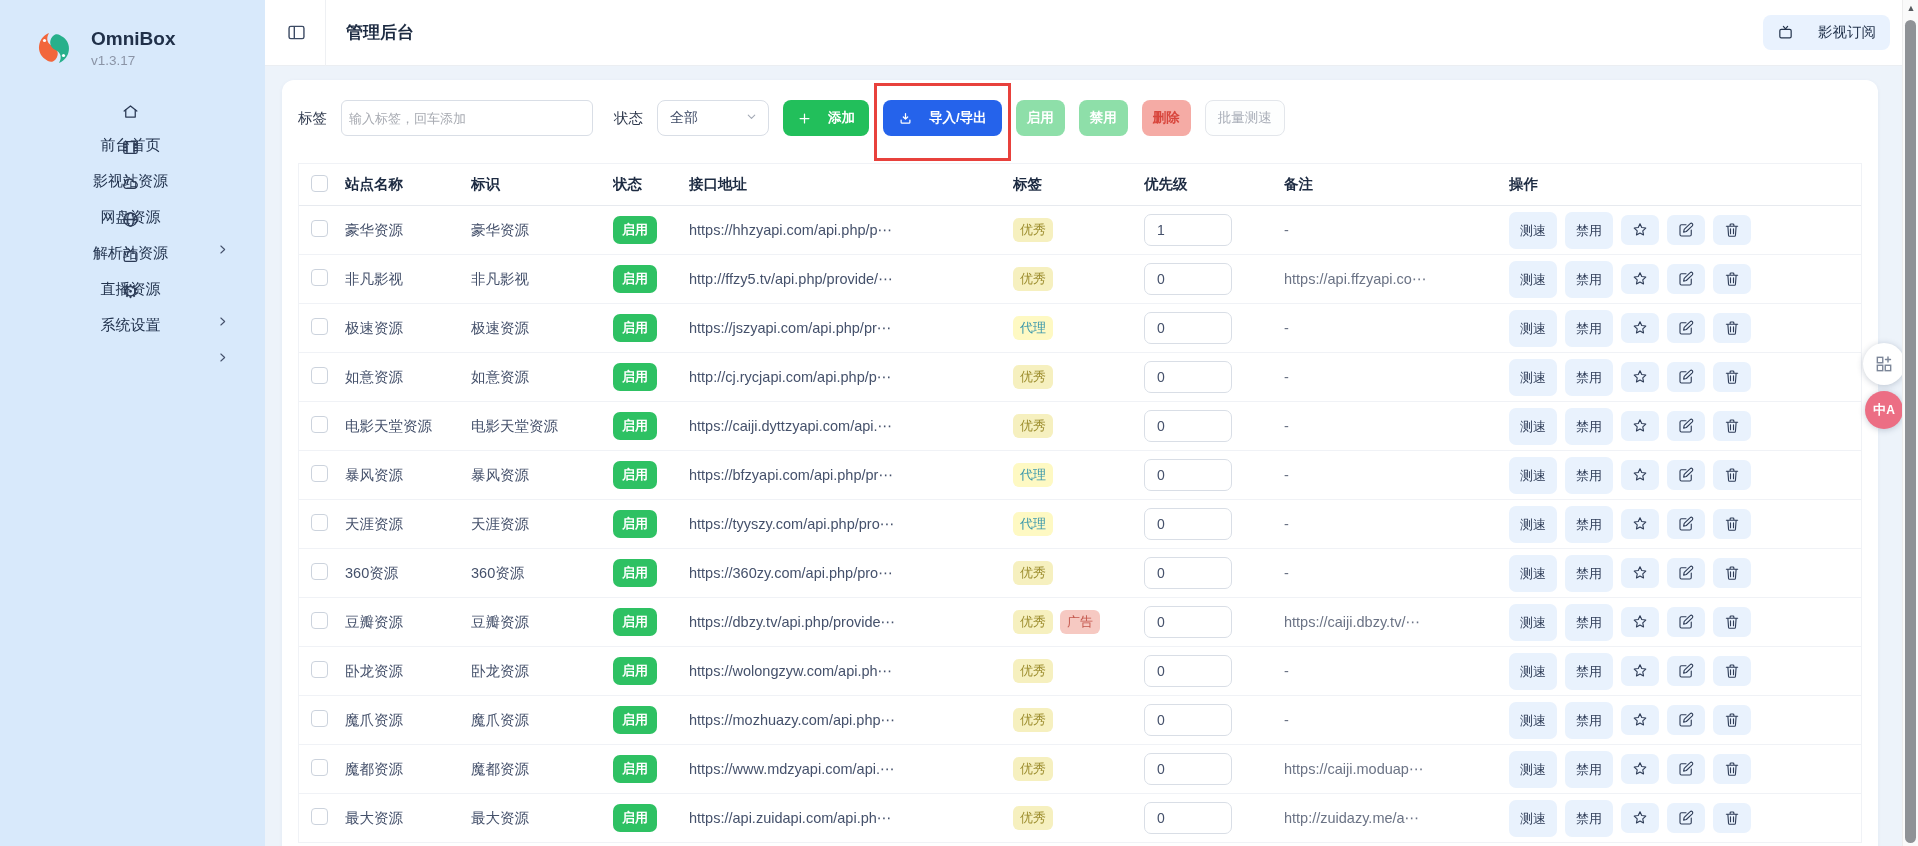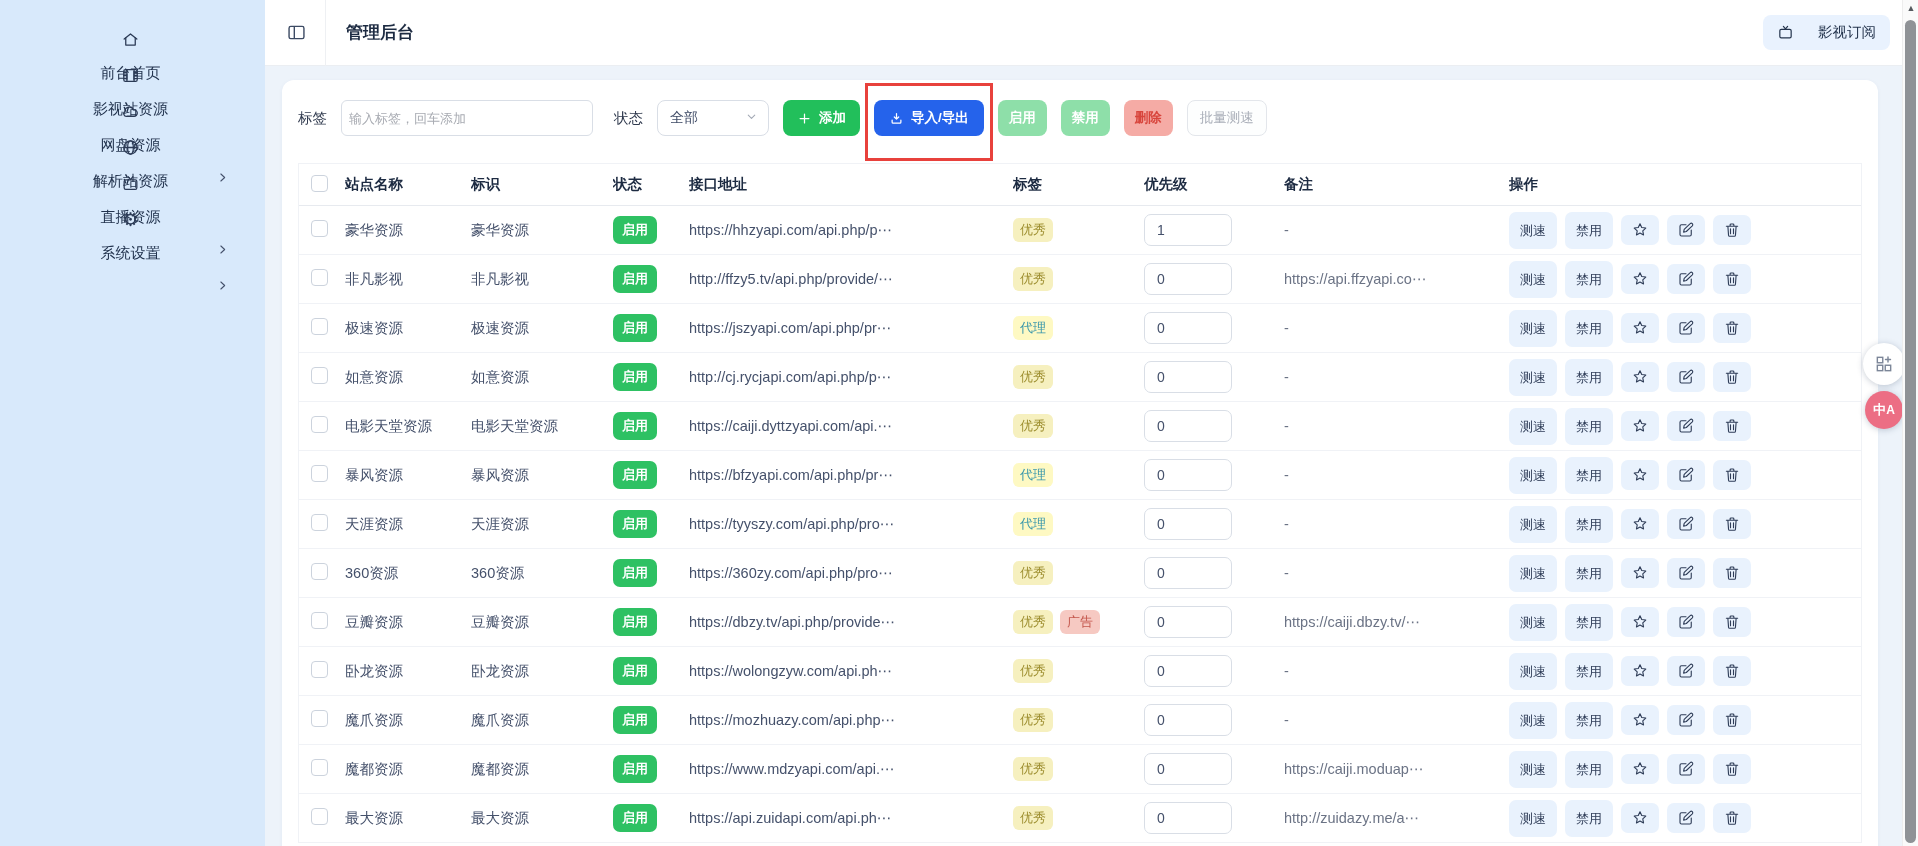--- a/index.html
+++ b/index.html
@@ -36,21 +36,21 @@
   
   .filter-row { display:flex; align-items:center; gap:14px; height:36px; }
   .inp { height:36px; border:1px solid #d9dee6; border-radius:8px; padding:0 12px; font-size:14px; color:#3f4b66; font-family:inherit; outline:none; background:#fff; }
   .inp::placeholder { color:#a8abb2; }
   .inp.search { width:214px; }
   .inp.tag { width:252px; }
   .lbl { font-size:14.5px; color:#303a4e; white-space:nowrap; }
   .select { width:112px; height:36px; border:1px solid #d9dee6; border-radius:8px; display:flex; align-items:center; padding:0 10px 0 12px; font-size:14px; color:#3f4b66; cursor:pointer; background:#fff; }
   .select .chev { margin-left:auto; }
   .select svg { width:13px; height:13px; stroke:#a3a9b5; fill:none; stroke-width:2; stroke-linecap:round; stroke-linejoin:round; }
-  .btn { height:36px; border:none; border-radius:8px; font-size:13.5px; font-family:inherit; display:flex; align-items:center; gap:7px; cursor:pointer; white-space:nowrap; }
+  .btn { height:36px; border:none; border-radius:8px; font-size:13.5px; font-family:inherit; display:flex; align-items:center; gap:16px; cursor:pointer; white-space:nowrap; }
   .btn svg { width:15px; height:15px; stroke:#fff; fill:none; stroke-width:2; stroke-linecap:round; stroke-linejoin:round; }
   .btn-add { background:#22bf5b; color:#fff; padding:0 14px; font-weight:600; }
   .btn-import { background:#2563eb; color:#fff; padding:0 15px; font-weight:600; }
   .import-wrap { position:relative; display:inline-flex; }
   .red-box { position:absolute; left:-9px; right:-9px; top:-17px; bottom:-25px; border:3px solid #e8413c; z-index:6; pointer-events:none; }
   .btn-enable, .btn-disable { background:#8edfa9; color:#fff; padding:0 11px; font-weight:600; cursor:not-allowed; }
   .btn-delete { background:#f5aba5; color:#d8453c; padding:0 11px; font-weight:600; cursor:not-allowed; }
   .btn-batch { background:#fdfefe; color:#a9aeb8; border:1px solid #e3e6eb; padding:0 12px; cursor:not-allowed; }
   
   .table { width:1564px; margin-top:27px; border:1px solid #f0f2f6; border-bottom:none; }
@@ -78,20 +78,32 @@
   .tr-zh { font-size:13px; } .tr-en { font-size:12px; }
   
   .scrollbar { position:absolute; right:0; top:0; width:16px; height:846px; background:#fafafa; border-left:1px solid #ededed; z-index:30; }
   .scroll-arrow { position:absolute; top:3px; left:0; width:16px; text-align:center; font-size:9px; color:#55595e; }
   .scroll-thumb { position:absolute; left:2px; right:2px; top:20px; bottom:3px; background:#8f9296; border-radius:6px; cursor:pointer; }
 </style>
 </head>
 <body>
 
 <div class="sidebar">
+  <div class="logo-row">
+    <svg class="logo-ic" viewBox="0 0 48 48">
+      <path d="M15 35 C6 29 7 14 19 9 C15.5 15 17.5 20 23 22.3 C28 24.5 29.5 31 25.5 35.5 C21.5 40 18 37 15 35 Z" fill="#f2663c"></path>
+      <path d="M33 13 C42 19 41 34 29 39 C32.5 33 30.5 28 25 25.7 C20 23.5 18.5 17 22.5 12.5 C26.5 8 30 11 33 13 Z" fill="#27b08b"></path>
+      <circle cx="14.5" cy="16.5" r="1.6" fill="#fff"></circle>
+      <circle cx="33.5" cy="31.5" r="1.6" fill="#fff"></circle>
+    </svg>
+    <div>
+      <div class="logo-title">OmniBox</div>
+      <div class="logo-ver">v1.3.17</div>
+    </div>
+  </div>
   <div class="side-menu" id="side-menu">
       <div class="side-item">
     <span class="s-icon">
           <svg viewBox="0 0 24 24">
             <path d="M4 11.5L12 5l8 6.5"></path>
             <path d="M6 10v9h12v-9"></path>
           </svg>
         </span>
     <span class="s-label">前台首页</span>
 

